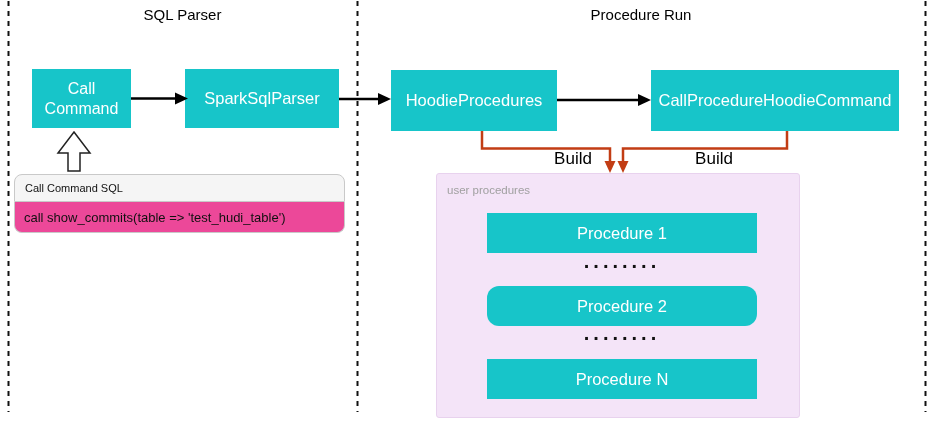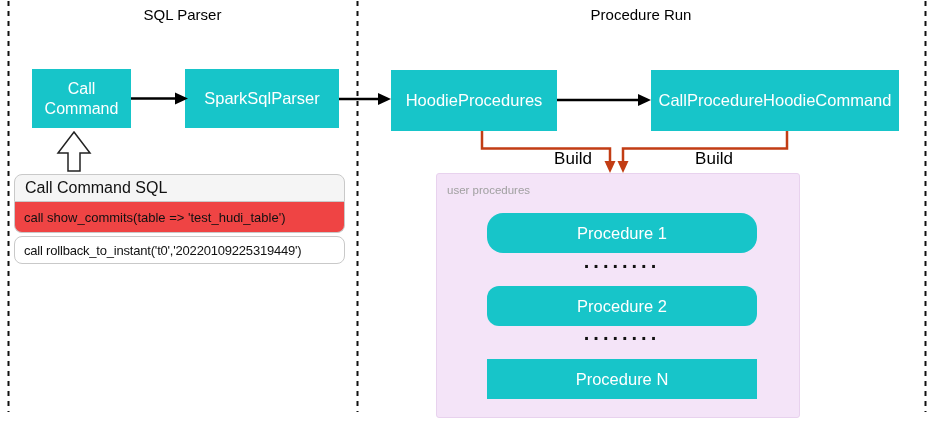--- a/index.html
+++ b/index.html
@@ -15,27 +15,27 @@
   .t-right{left:357px;width:568px;}
   .node{position:absolute;background:var(--teal);color:#fff;display:flex;align-items:center;justify-content:center;text-align:center;font-size:16.5px;line-height:1.25;white-space:nowrap;}
   .n-callcmd{left:32px;top:69px;width:99px;height:59px;font-size:16px;white-space:normal;padding:0 6px;}
   .n-sparksql{left:185px;top:69px;width:154px;height:59px;}
   .n-hoodieproc{left:391px;top:70px;width:166px;height:61px;}
   .n-callprochoodie{left:651px;top:70px;width:248px;height:61px;}
   .edge-label{position:absolute;top:129px;width:70px;text-align:center;font-size:17px;color:#000;margin-top:20px;}
   .lbl-build{left:538px;}
   .lbl-call{left:679px;}
   .sql-table{position:absolute;left:14px;top:174px;width:331px;font-size:13px;color:#111;}
-  .sql-header{height:28px;line-height:26px;padding-left:10px;font-size:16px;background:var(--table-header-bg);border:1px solid var(--table-border);border-radius:8px 8px 0 0;}
-  .sql-row1{height:31px;display:flex;align-items:center;padding-left:9px;background:#ef4444;border:1px solid var(--table-border);border-top:none;border-radius:0 0 8px 8px;white-space:nowrap;}
+  .sql-header{height:28px;line-height:26px;padding-left:10px;font-size:11px;background:var(--table-header-bg);border:1px solid var(--table-border);border-radius:8px 8px 0 0;}
+  .sql-row1{height:31px;display:flex;align-items:center;padding-left:9px;background:#ec4899;border:1px solid var(--table-border);border-top:none;border-radius:0 0 8px 8px;white-space:nowrap;}
   .sql-row2{margin-top:3px;height:28px;display:flex;align-items:center;padding-left:9px;background:#fff;border:1px solid var(--table-border);border-radius:8px;white-space:nowrap;letter-spacing:-0.2px;}
   .pink-box{position:absolute;left:436px;top:173px;width:364px;height:245px;background:var(--pink-bg);border:1px solid var(--pink-border);border-radius:3px;}
   .pink-label{position:absolute;left:10px;top:10px;font-size:11.5px;color:var(--label-gray);}
   .proc{position:absolute;left:50px;width:270px;height:40px;background:var(--teal);color:#fff;display:flex;align-items:center;justify-content:center;font-size:16.5px;}
-  .proc-1{top:39px;border-radius:16px;} .proc-2{top:112px;border-radius:12px;} .proc-n{top:185px;text-align:right;}
+  .proc-1{top:39px;} .proc-2{top:112px;border-radius:12px;} .proc-n{top:185px;text-align:right;}
   .dots{position:absolute;left:50px;width:270px;text-align:center;font-size:20px;font-weight:700;letter-spacing:4px;color:#111;line-height:14px;}
   .dots-1{top:80px;} .dots-2{top:152px;}
   .dash{stroke:var(--ink);stroke-width:2;stroke-dasharray:5 5;fill:none;}
   .black-line{stroke:#000;stroke-width:2.5;fill:none;}
   .black-head{fill:#000;stroke:none;}
   .orange-line{stroke:var(--orange);stroke-width:2.5;fill:none;}
   .orange-head{fill:var(--orange);stroke:none;}
   .hollow-arrow{fill:#ffffff;stroke:#222;stroke-width:1.5;}
 </style>
 </head>
@@ -50,21 +50,20 @@
   <div class="node n-sparksql">SparkSqlParser</div>
   <div class="node n-hoodieproc">HoodieProcedures</div>
   <div class="node n-callprochoodie">CallProcedureHoodieCommand</div>
 
   <div class="edge-label lbl-build">Build</div>
   <div class="edge-label lbl-call">Build</div>
 
   <div class="sql-table">
     <div class="sql-header">Call Command SQL</div>
     <div class="sql-row1">call show_commits(table =&gt; 'test_hudi_table')</div>
-    <div class="sql-row2">call rollback_to_instant('t0','20220109225319449')</div>
   </div>
 
   <div class="pink-box">
     <div class="pink-label">user procedures</div>
     <div class="proc proc-1">Procedure 1</div>
     <div class="dots dots-1">........</div>
     <div class="proc proc-2">Procedure 2</div>
     <div class="dots dots-2">........</div>
     <div class="proc proc-n">Procedure N</div>
   </div>

